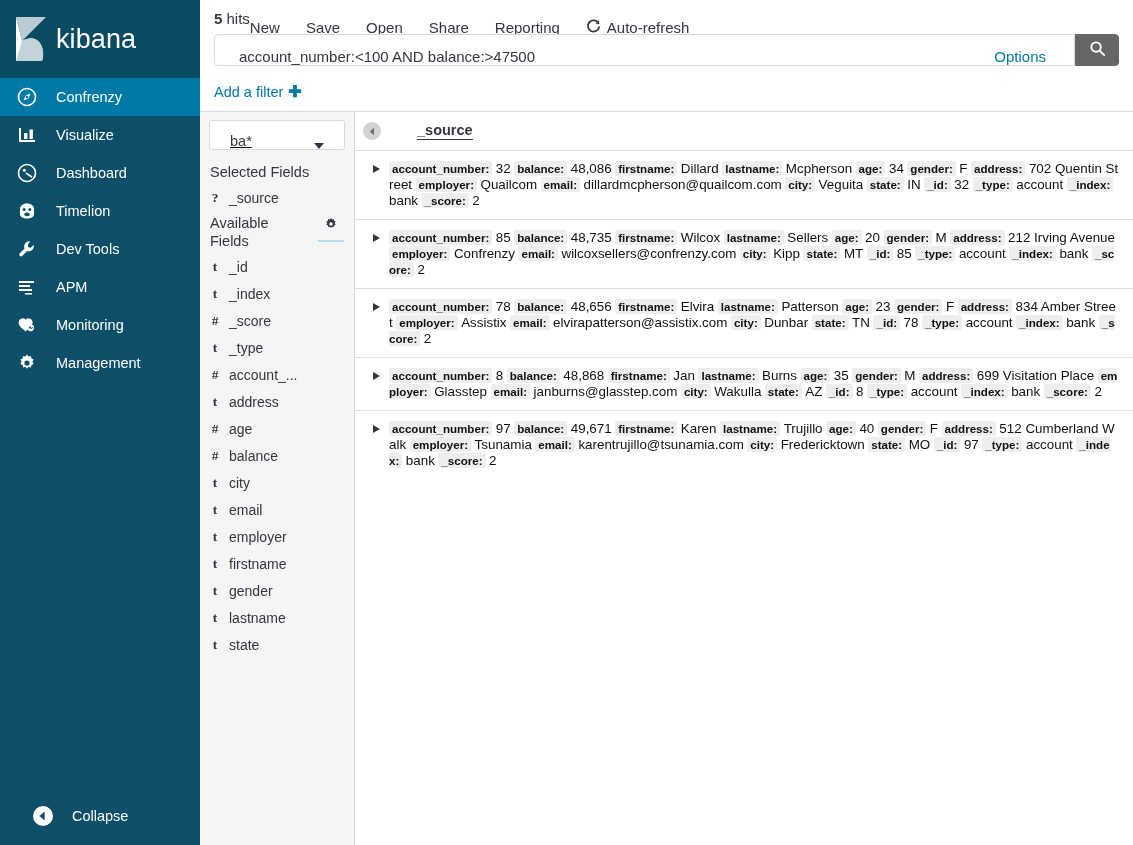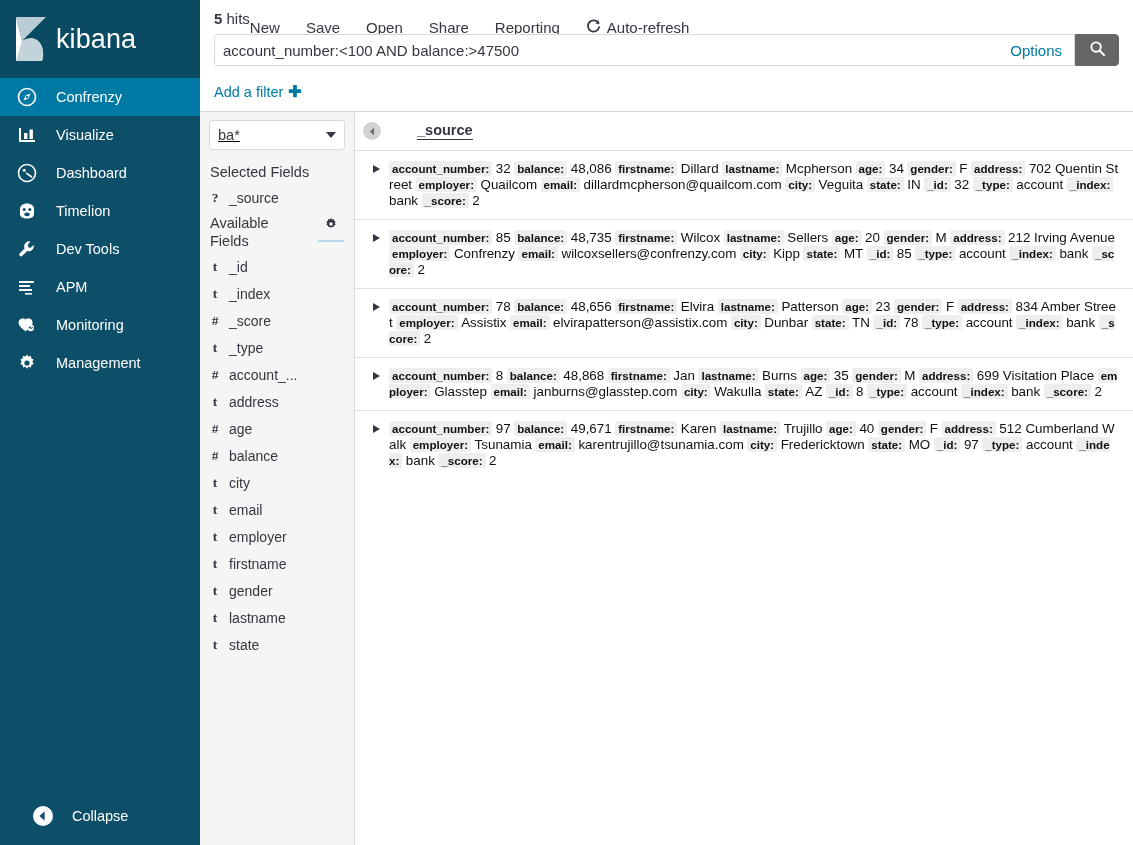--- a/index.html
+++ b/index.html
@@ -60,21 +60,21 @@
   .topnav-link {
     font-size: 15px; color: #343741; cursor: pointer; white-space: nowrap;
     display: flex; align-items: center; gap: 6px;
   }
 
   .querybar {
     display: flex; align-items: stretch; height: 32px; margin-top: 4px;
   }
   .query-input-wrap {
     flex: 1; background: #ffffff; border: 1px solid #d9d9d9; border-radius: 4px 0 0 4px;
-    display: flex; align-items: center; padding: 0 8px; position: relative;
+    display: flex; align-items: flex-end; padding: 0 24px; position: relative;
   }
   .query-text {
     font-size: 15px; color: #343741; flex: 1;
     font-family: "Liberation Sans", sans-serif;
     border: none; outline: none; background: transparent;
   }
   .options-link { font-size: 15px; color: #0079a5; cursor: pointer; padding-right: 4px;}
   .search-btn {
     width: 44px; background: #666666; border-radius: 0 4px 4px 0;
     display: flex; align-items: center; justify-content: center; cursor: pointer;
@@ -96,22 +96,22 @@
   
   .fieldpanel {
     width: 155px; min-width: 155px; background: #f5f5f5;
     border-right: 1px solid #d9d9d9;
     display: flex; flex-direction: column; padding: 8px 0 0 0;
     overflow: hidden;
   }
   .index-select {
     margin: 0 9px 10px 9px; height: 30px; background: #fff;
     border: 1px solid #d9d9d9; border-radius: 3px;
-    display: flex; align-items: center; justify-content: space-between;
-    padding: 0 8px; cursor: pointer; text-decoration: underline;
+    display: flex; align-items: flex-end; justify-content: space-between;
+    padding: 0 20px; cursor: pointer; text-decoration: underline;
   }
   .index-name { font-size: 14.5px; color: #343741; }
   .caret {
     width: 0; height: 0; border-left: 5px solid transparent;
     border-right: 5px solid transparent; border-top: 6px solid #343741;
   }
   .section-title {
     font-size: 14.5px; color: #343741; padding: 3px 10px 3px 10px;
     line-height: 1.25;
   }

